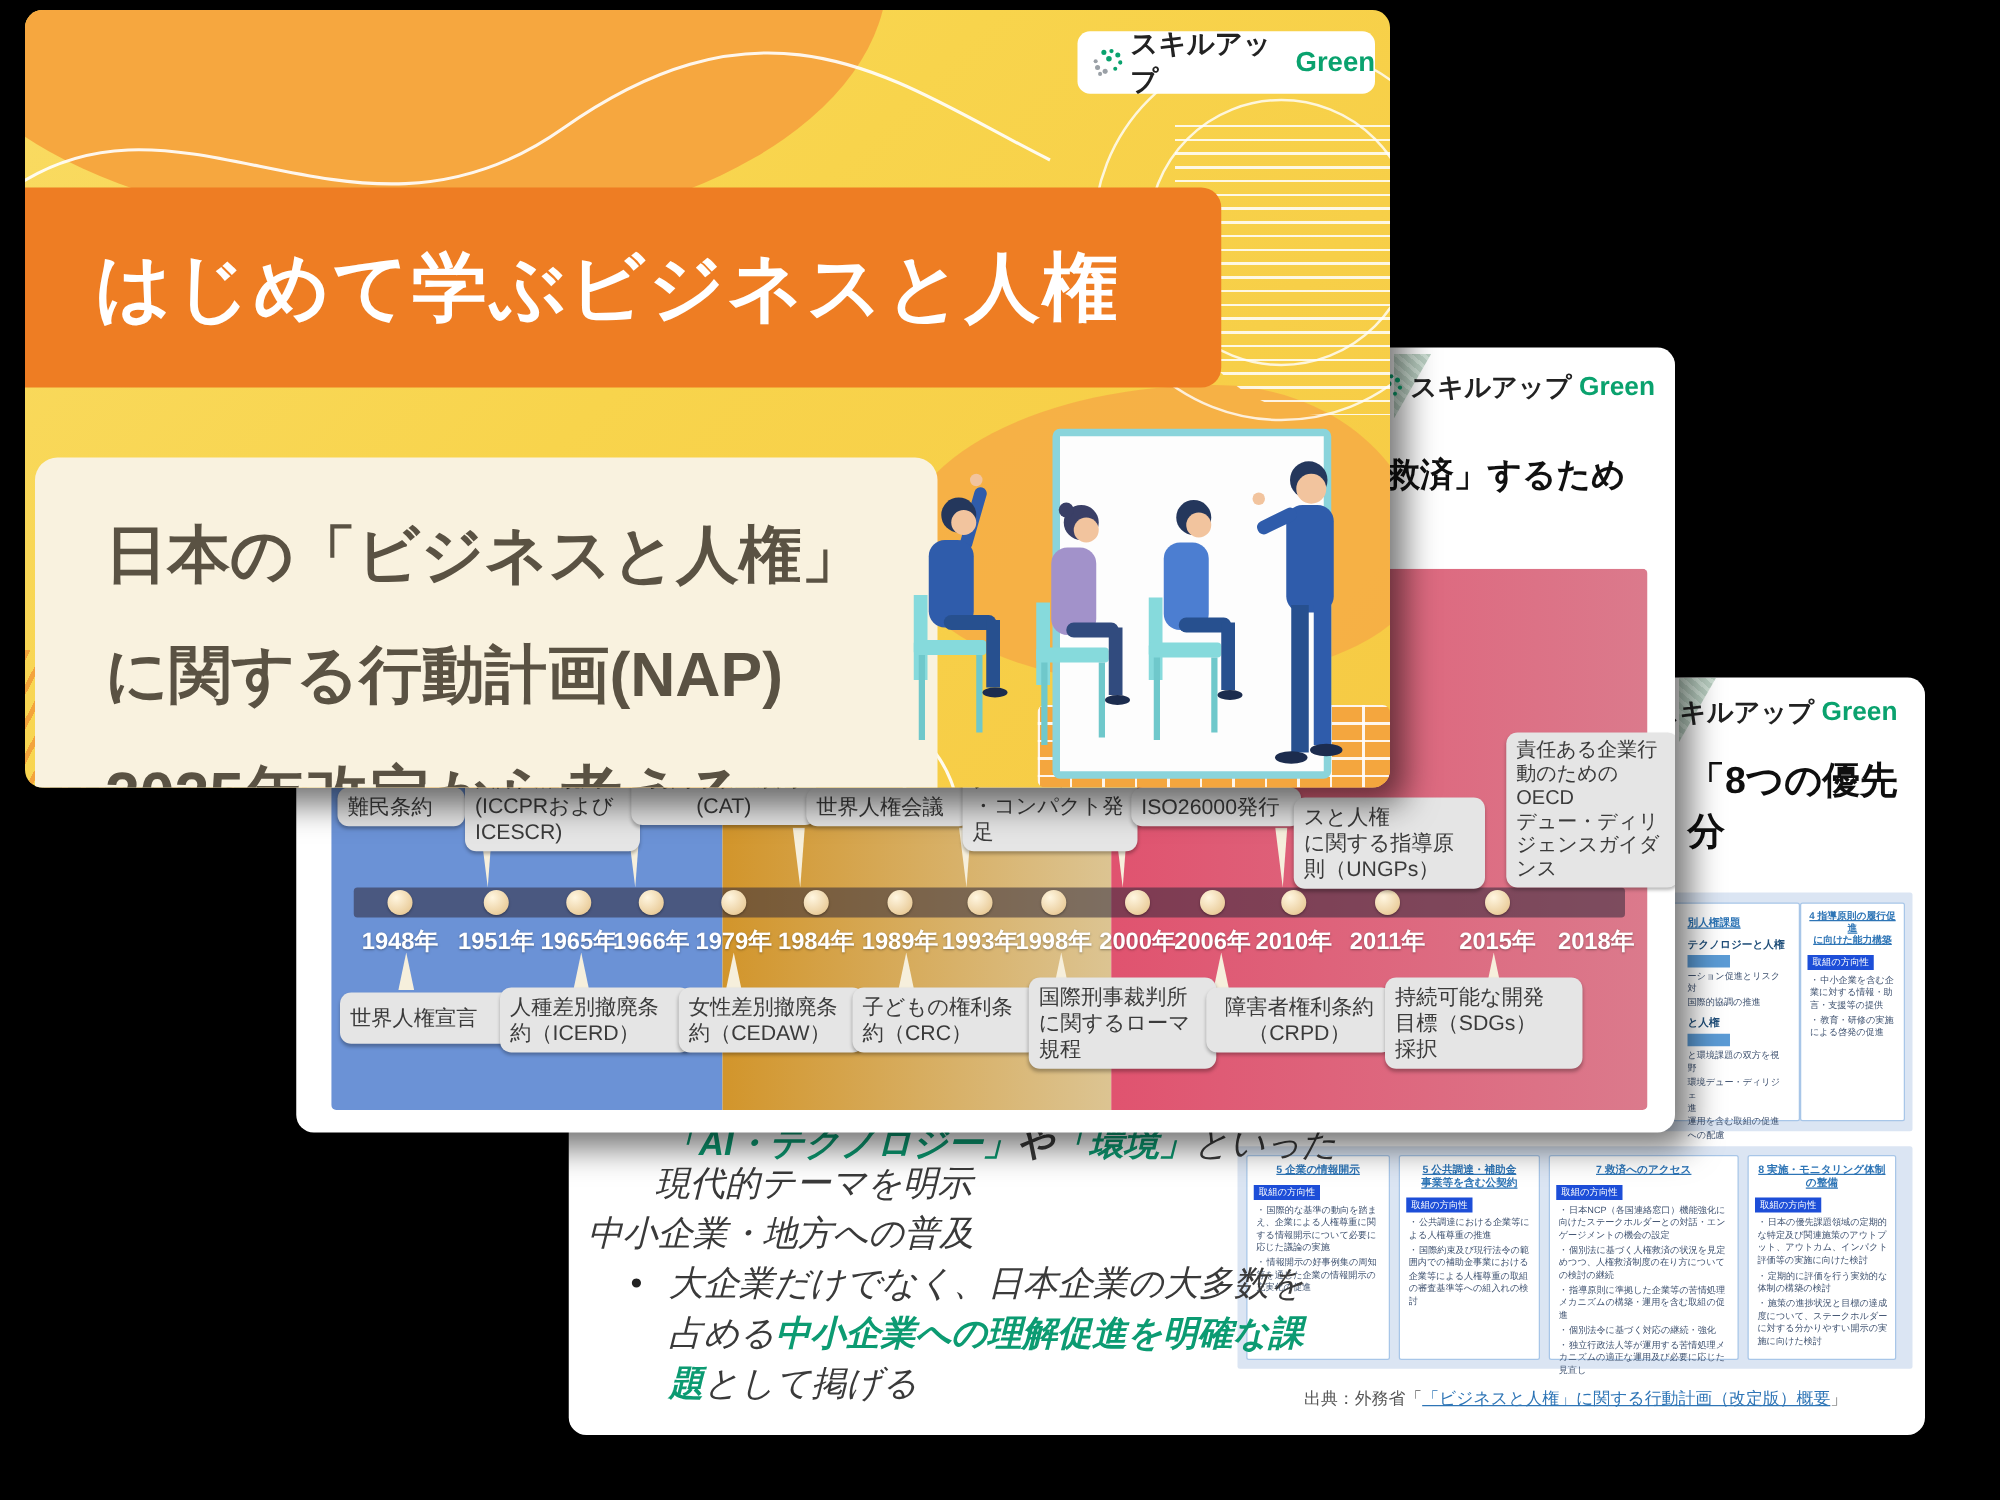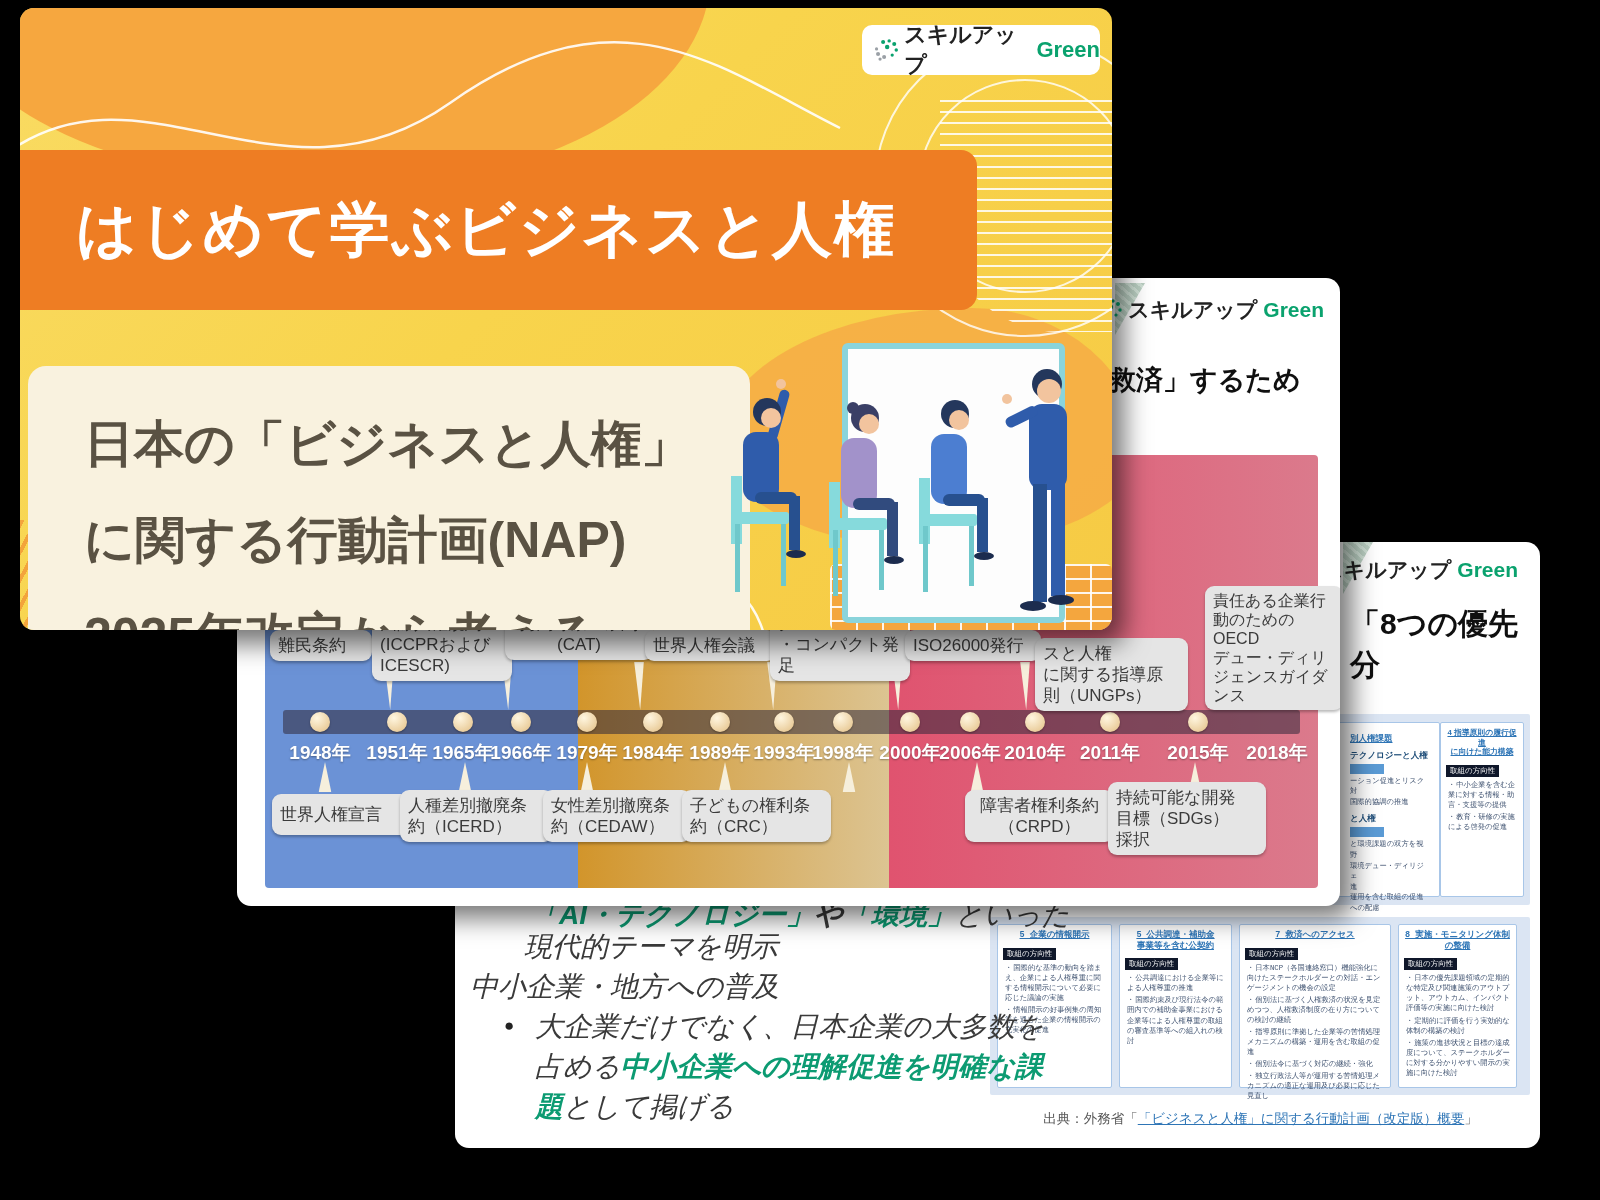--- a/index.html
+++ b/index.html
@@ -61,25 +61,25 @@
   .wedge{position:absolute;width:15px;transform:translateX(-50%);background:#F6EFDC;z-index:2;}
   .wedge.dn{top:384px;height:48px;clip-path:polygon(18% 0,82% 0,58% 100%);}
   .wedge.up{top:484px;height:30px;clip-path:polygon(50% 0,8% 100%,92% 100%);}
   
   #slide3{left:455px;top:542px;width:1085px;height:606px;z-index:10;box-shadow:12px 12px 26px rgba(0,0,0,.5);}
   #slide3 .tri{left:888px;top:0;}
   #slide3 .logo{position:absolute;top:14px;right:22px;}
   .s3title{position:absolute;left:895px;top:62px;font-size:30px;font-weight:800;color:#0F0F0F;}
   .gpanel{position:absolute;left:535px;width:540px;background:#DBE5F3;border-radius:2px;}
   .gpanel.top{top:172px;height:191px;}
-  .gpanel.bot{top:375px;height:178px;display:flex;gap:7px;padding:7px;box-sizing:border-box;font-family:Liberation Mono, monospace;}
+  .gpanel.bot{top:375px;height:178px;display:flex;gap:7px;padding:7px;box-sizing:border-box;}
   .gcard{background:#fff;border:1px solid #A8C6E8;border-radius:2px;padding:4px 5px;box-sizing:border-box;}
   .gcard h4{margin:1px 0 2px;font-size:8.5px;line-height:1.25;color:#2E75B6;text-align:center;
     text-decoration:underline;font-weight:800;}
-  .badge{display:inline-block;background:#0f172a;color:#fff;font-size:7.5px;padding:1px 4px;margin:2px 0 3px;}
+  .badge{display:inline-block;background:#1d4ed8;color:#fff;font-size:7.5px;padding:1px 4px;margin:2px 0 3px;}
   .gcard ul{margin:0;padding:0 0 0 2px;list-style:none;}
   .gcard li{font-size:7.3px;line-height:1.38;color:#3F5270;margin-bottom:2px;}
   .gcard li::before{content:"・";margin-right:1px;}
   .frag{position:absolute;left:250px;top:8px;width:200px;height:175px;}
   .frag .inner{padding:5px 5px 5px 104px;}
   .frag h4{text-align:left;}
   .frag .sub{font-size:8.5px;font-weight:800;color:#1F4E79;margin:6px 0 1px;}
   .frag .ln{font-size:7.3px;line-height:1.45;color:#3F5270;}
   .minibadge{width:34px;height:10px;background:#5B9BD5;margin:2px 0;}
   .c4{position:absolute;left:450px;top:8px;width:84px;height:175px;}
@@ -290,20 +290,23 @@
 ジェンスガイダ
 ンス</div>
 
     <div class="callout pre" style="left:35px;top:516px;width:122px;padding:10px 8px">世界人権宣言</div>
     <div class="callout pre" style="left:163px;top:512px;width:137px">人種差別撤廃条
 約（ICERD）</div>
     <div class="callout pre" style="left:306px;top:512px;width:132px">女性差別撤廃条
 約（CEDAW）</div>
     <div class="callout pre" style="left:445px;top:512px;width:133px">子どもの権利条
 約（CRC）</div>
+    <div class="callout pre" style="left:586px;top:504px;width:134px">国際刑事裁判所
+に関するローマ
+規程</div>
     <div class="callout pre ctr" style="left:728px;top:512px;width:133px">障害者権利条約
 （CRPD）</div>
     <div class="callout pre" style="left:871px;top:504px;width:142px">持続可能な開発
 目標（SDGs）
 採択</div>
   </div>
 
   <div class="slide" id="slide1">
     <div class="blob-top"></div>
     <div class="blob-right"></div>

